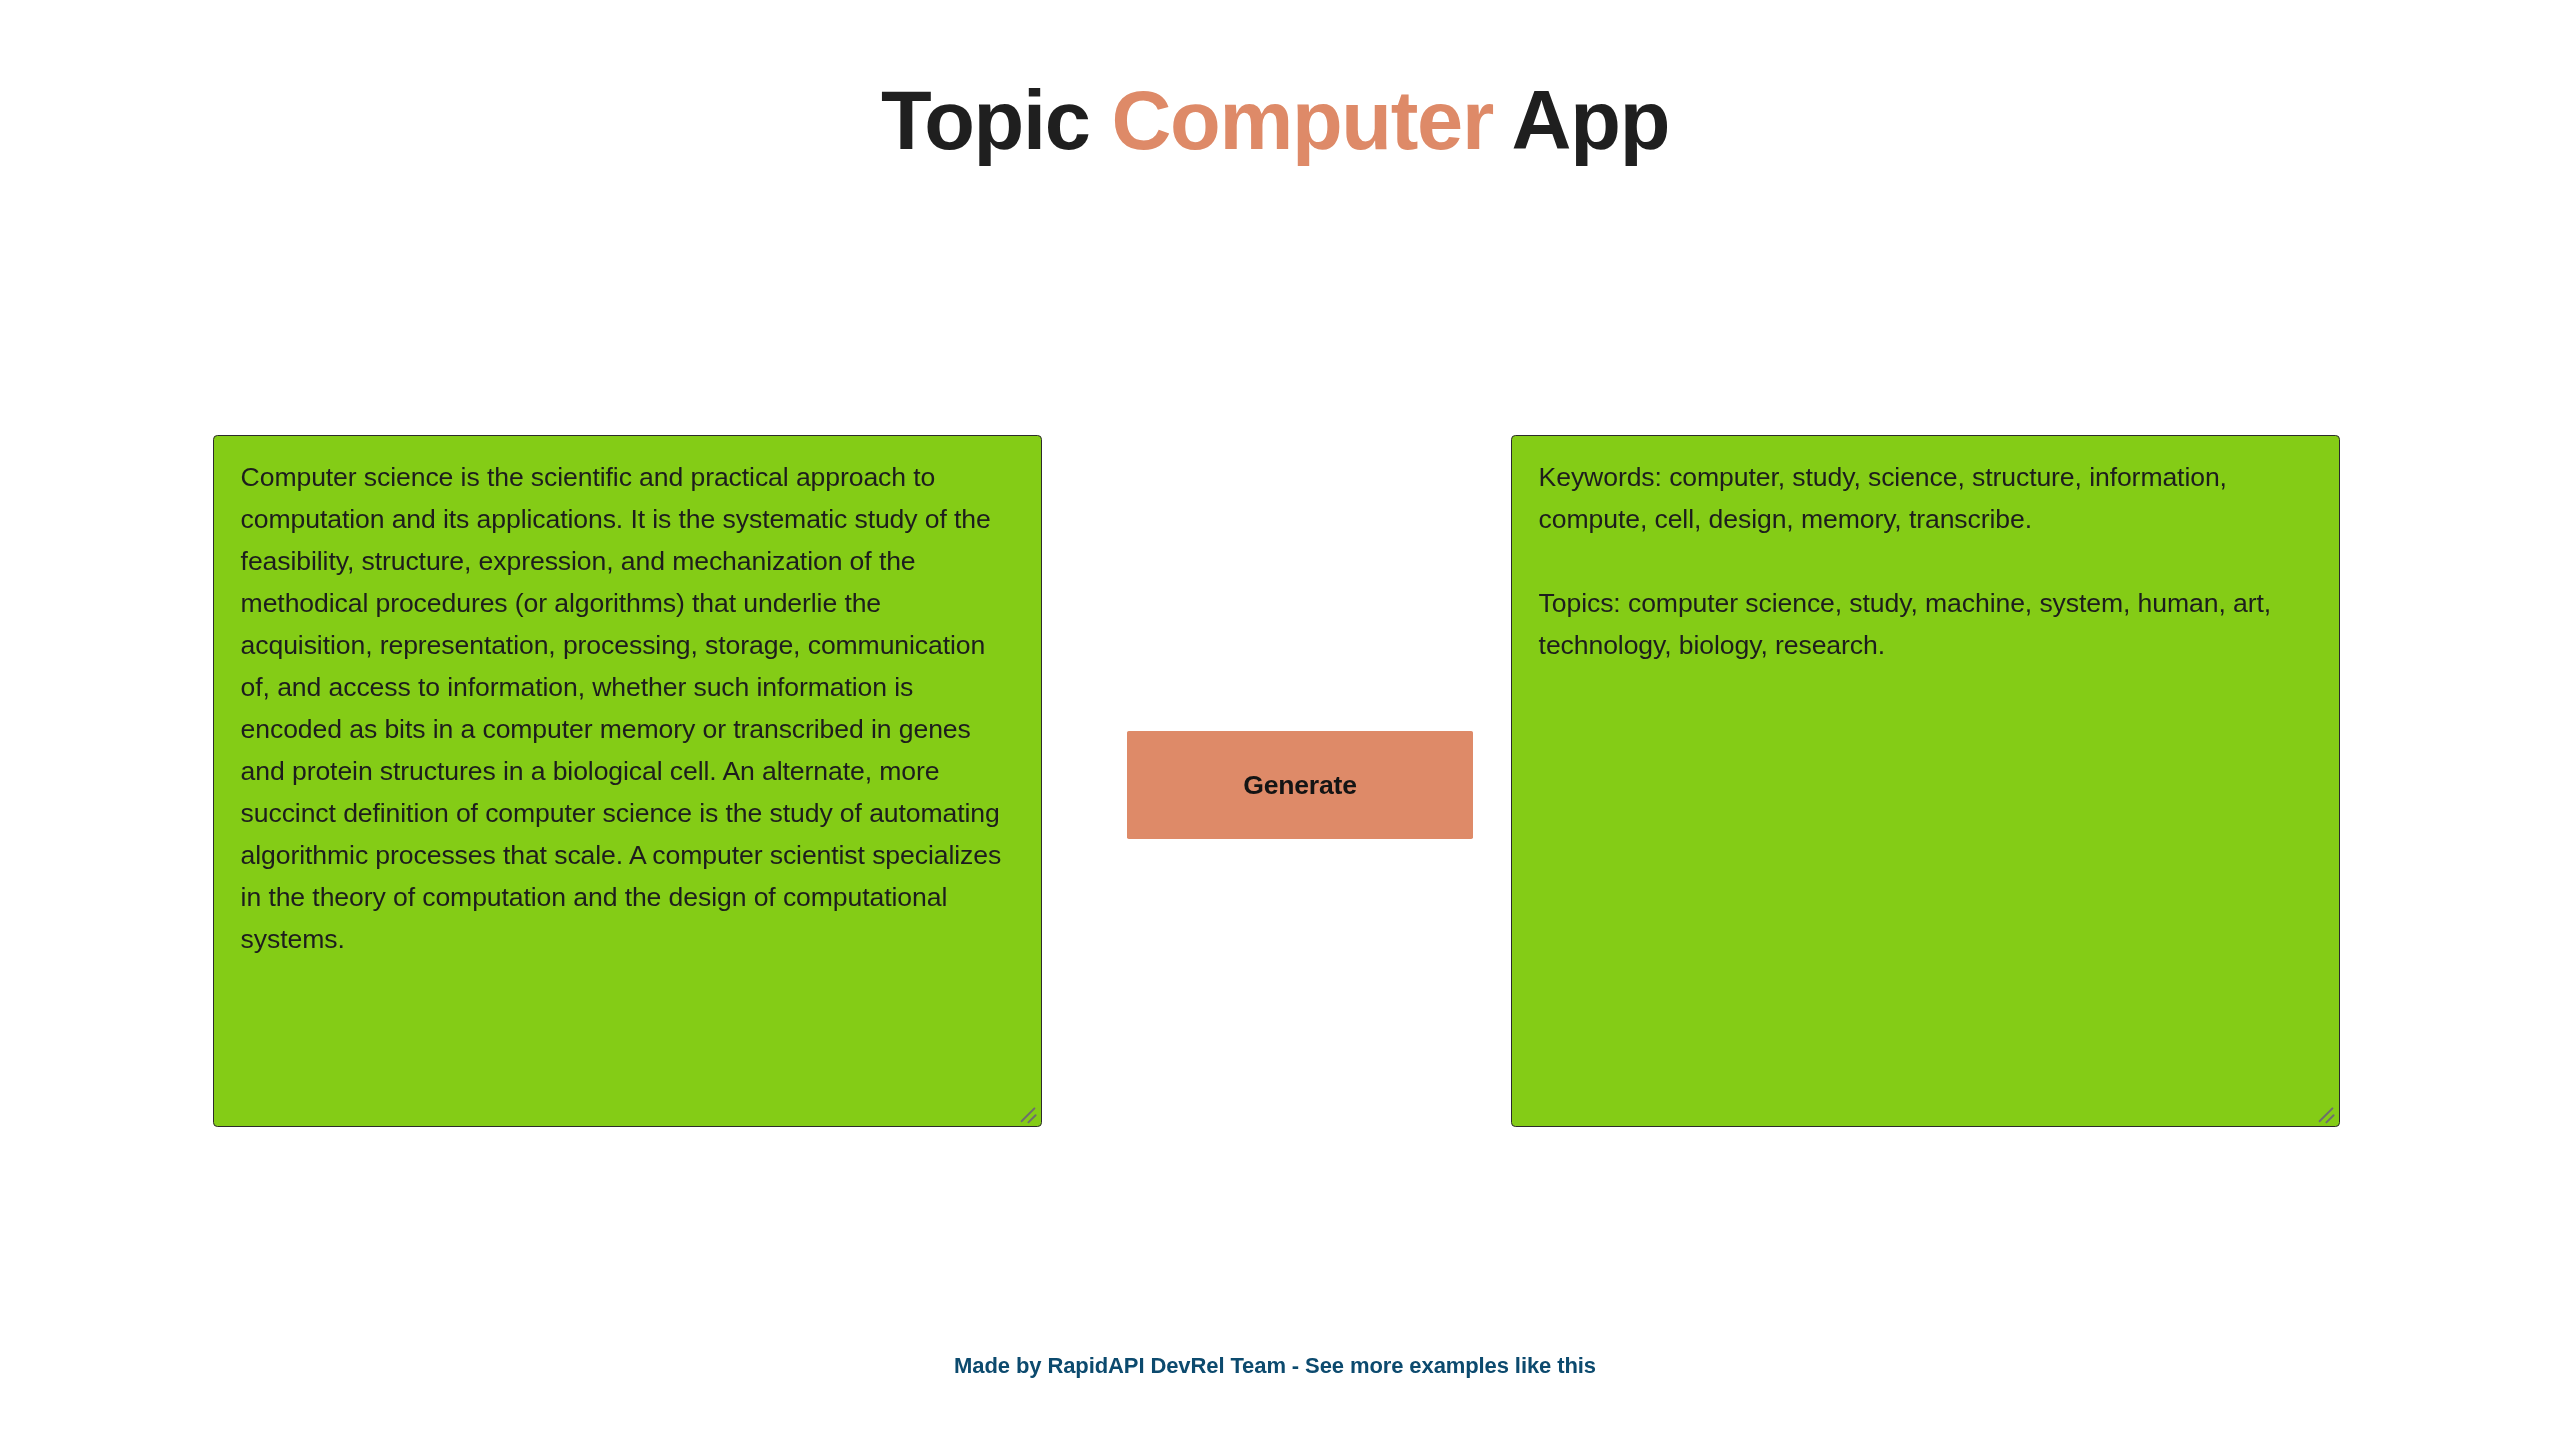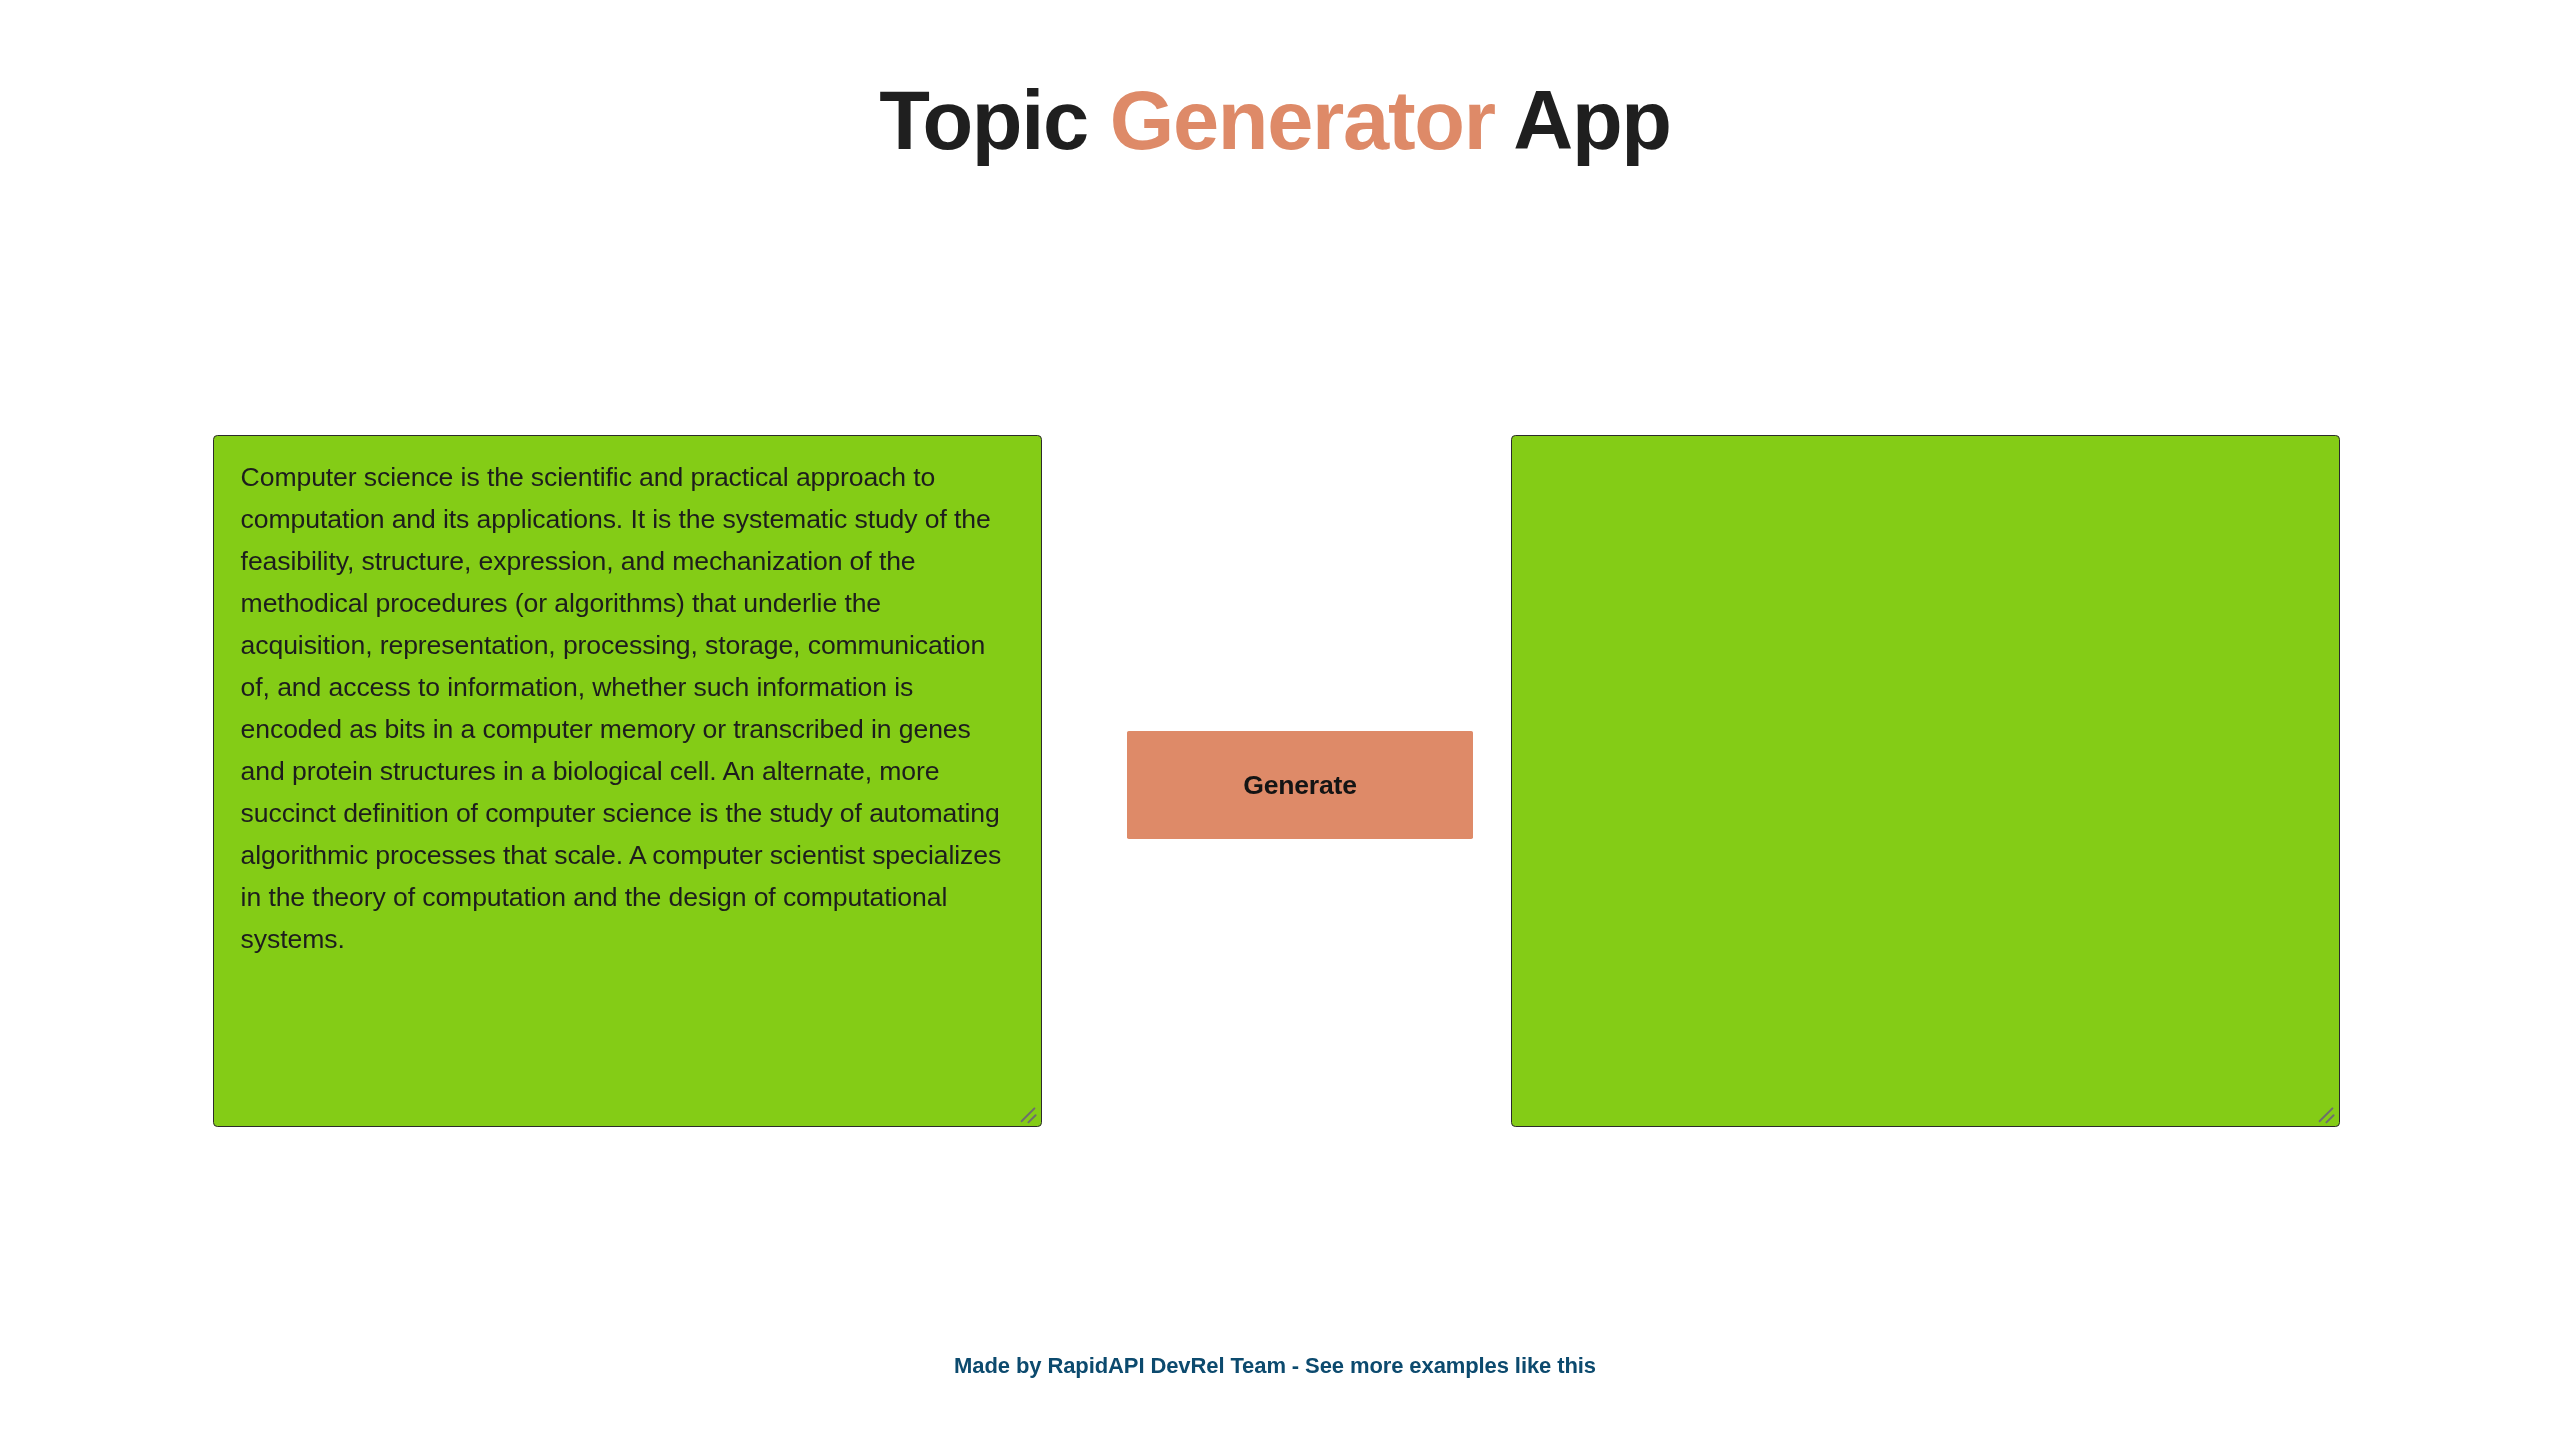--- a/index.html
+++ b/index.html
@@ -135,35 +135,38 @@
     font-weight: 600;
     letter-spacing: -0.1px;
     color: #0c4a6e;
   }
 </style>
 </head>
 <body>
 
 <div class="header">
   <h1 class="app-title">
-    <span class="part">Topic </span><span class="part accent">Generator</span><span class="part"> App</span>
+    <span class="part">Topic </span><span class="part accent">Computer</span><span class="part"> App</span>
   </h1>
 </div>
 
 <div class="workspace">
 
   <div class="panel left">
     <div class="panel-text">Computer science is the scientific and practical approach to computation and its applications. It is the systematic study of the feasibility, structure, expression, and mechanization of the methodical procedures (or algorithms) that underlie the acquisition, representation, processing, storage, communication of, and access to information, whether such information is encoded as bits in a computer memory or transcribed in genes and protein structures in a biological cell. An alternate, more succinct definition of computer science is the study of automating algorithmic processes that scale. A computer scientist specializes in the theory of computation and the design of computational systems.</div>
     <div class="resize-grip">
       <span class="g1"></span>
         <span class="g2"></span>
     </div>
   </div>
 
   <div class="panel right">
+    <div class="panel-text">Keywords: computer, study, science, structure, information, compute, cell, design, memory, transcribe.
+
+Topics: computer science, study, machine, system, human, art, technology, biology, research.</div>
     <div class="resize-grip">
       <span class="g1"></span>
         <span class="g2"></span>
     </div>
   </div>
 
 </div>
 
 <button class="generate-button">Generate</button>
 

